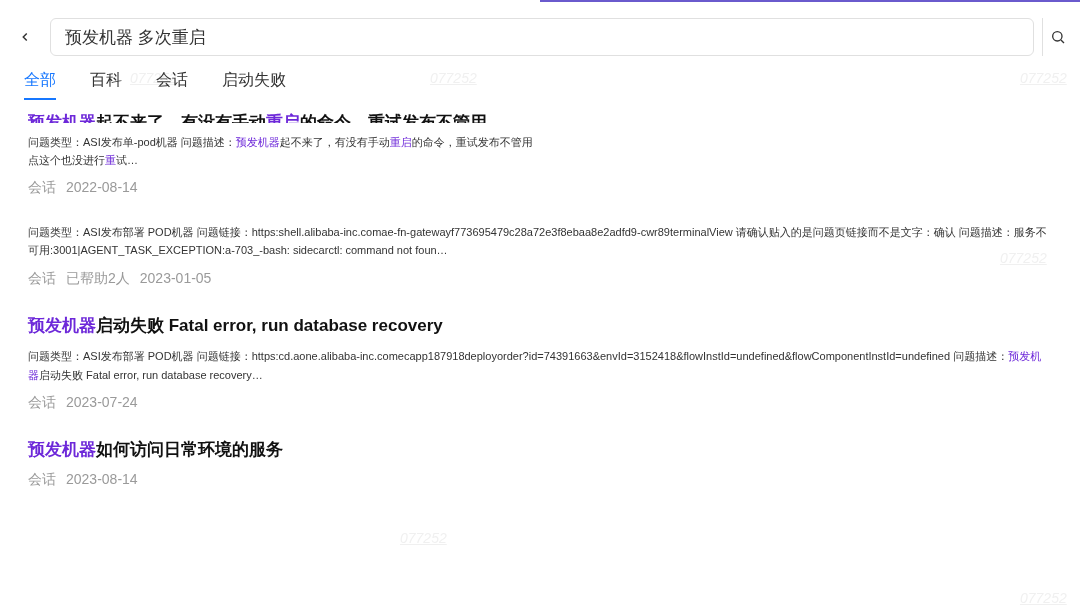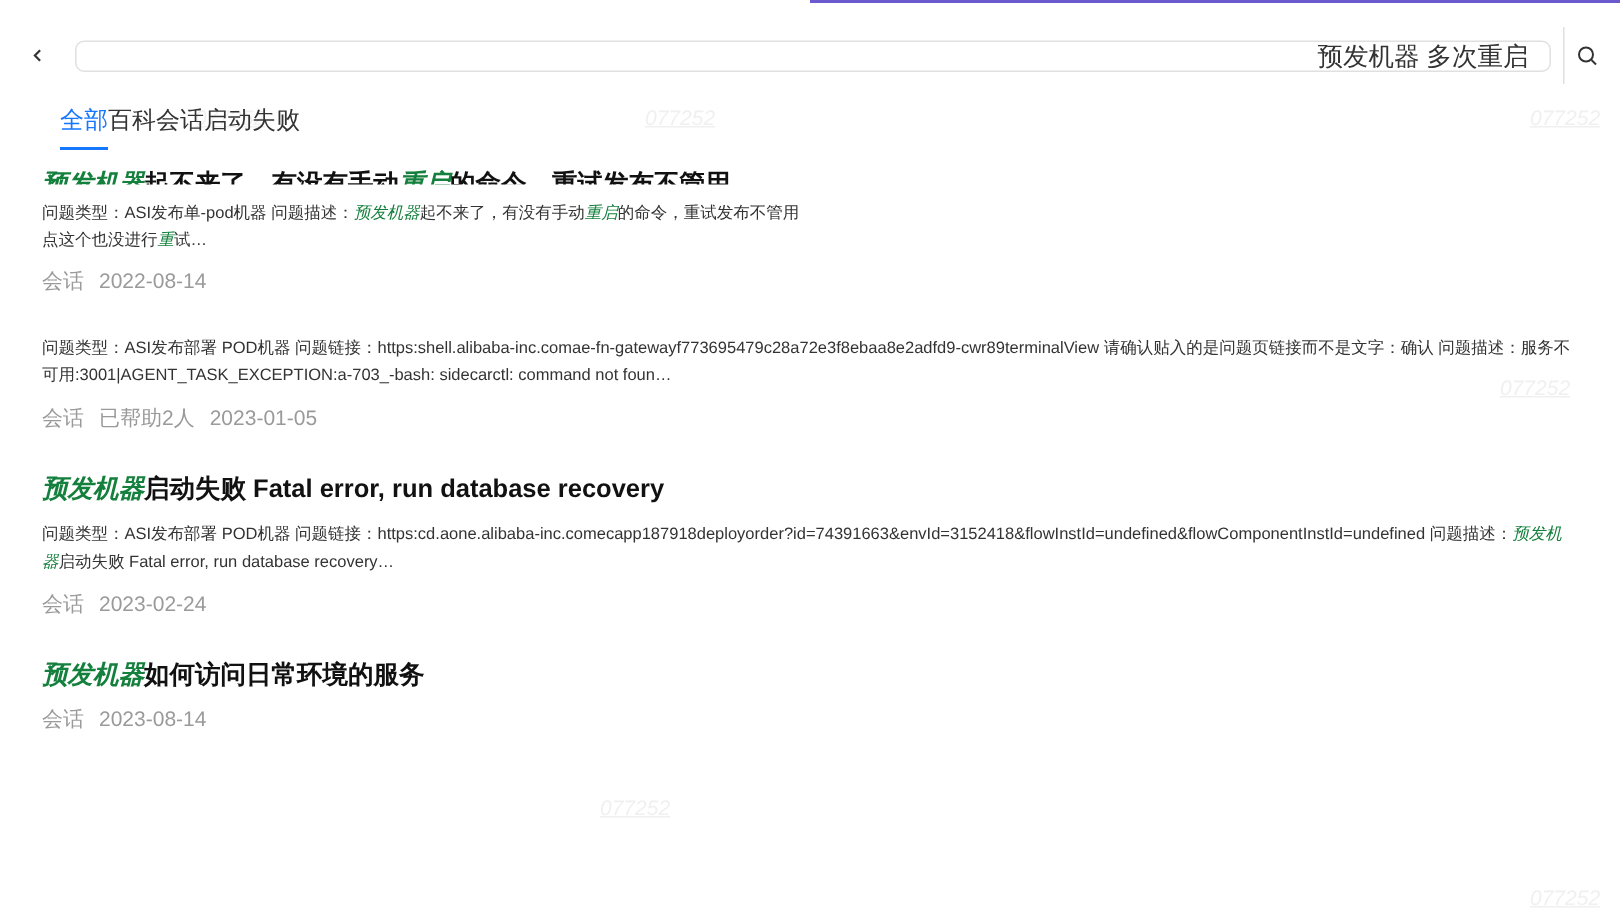--- a/index.html
+++ b/index.html
@@ -44,47 +44,47 @@
       display: flex;
       align-items: center;
       justify-content: center;
       cursor: pointer;
       color: #333;
       flex-shrink: 0;
     }
     .back-btn svg { width: 14px; height: 14px; }
     .search-box {
       flex: 1;
-      height: 21px;
+      height: 38px;
       border: 1px solid #e0e0e0;
       border-radius: 6px;
       padding: 0 14px;
       font-size: 17px;
       color: #333;
       background: #fff;
       outline: none;
-      text-align: right;
     }
     .search-icon-btn {
       width: 24px;
       height: 38px;
       display: flex;
       align-items: center;
       justify-content: center;
       cursor: pointer;
       color: #333;
       flex-shrink: 0;
       border-left: 1px solid #e0e0e0;
       margin-left: -6px;
       padding-left: 6px;
     }
     .search-icon-btn svg { width: 16px; height: 16px; }
     .tabs {
       display: flex;
-      padding: 4px 28px 0 40px;
+      gap: 34px;
+      padding: 4px 28px 0 24px;
       position: relative;
       z-index: 2;
     }
     .tab {
       font-size: 16px;
       color: #333;
       padding-bottom: 8px;
       cursor: pointer;
       position: relative;
     }
@@ -111,21 +111,21 @@
       overflow: hidden;
       height: 12px;
     }
     .title {
       font-size: 17px;
       font-weight: 700;
       color: #111;
       line-height: 1.4;
       margin-bottom: 10px;
     }
-    .hl { color: #15803d; font-style: italic; }
+    .hl { color: #6d28d9; }
     .desc {
       font-size: 11px;
       color: #333;
       line-height: 1.65;
       margin-bottom: 10px;
       word-break: break-all;
     }
     .meta {
       font-size: 14px;
       color: #9a9a9a;
@@ -182,21 +182,21 @@
         <span>会话</span>
         <span>已帮助2人</span>
         <span>2023-01-05</span>
       </div>
     </div>
     <div class="result">
       <div class="title"><span class="hl">预发机器</span>启动失败 Fatal error, run database recovery</div>
       <div class="desc">问题类型：ASI发布部署 POD机器 问题链接：https:cd.aone.alibaba-inc.comecapp187918deployorder?id=74391663&amp;envId=3152418&amp;flowInstId=undefined&amp;flowComponentInstId=undefined 问题描述：<span class="hl">预发机器</span>启动失败 Fatal error, run database recovery…</div>
       <div class="meta">
         <span>会话</span>
-        <span>2023-02-24</span>
+        <span>2023-07-24</span>
       </div>
     </div>
     <div class="result">
       <div class="title"><span class="hl">预发机器</span>如何访问日常环境的服务</div>
       <div class="meta">
         <span>会话</span>
         <span>2023-08-14</span>
       </div>
     </div>
   </div>

